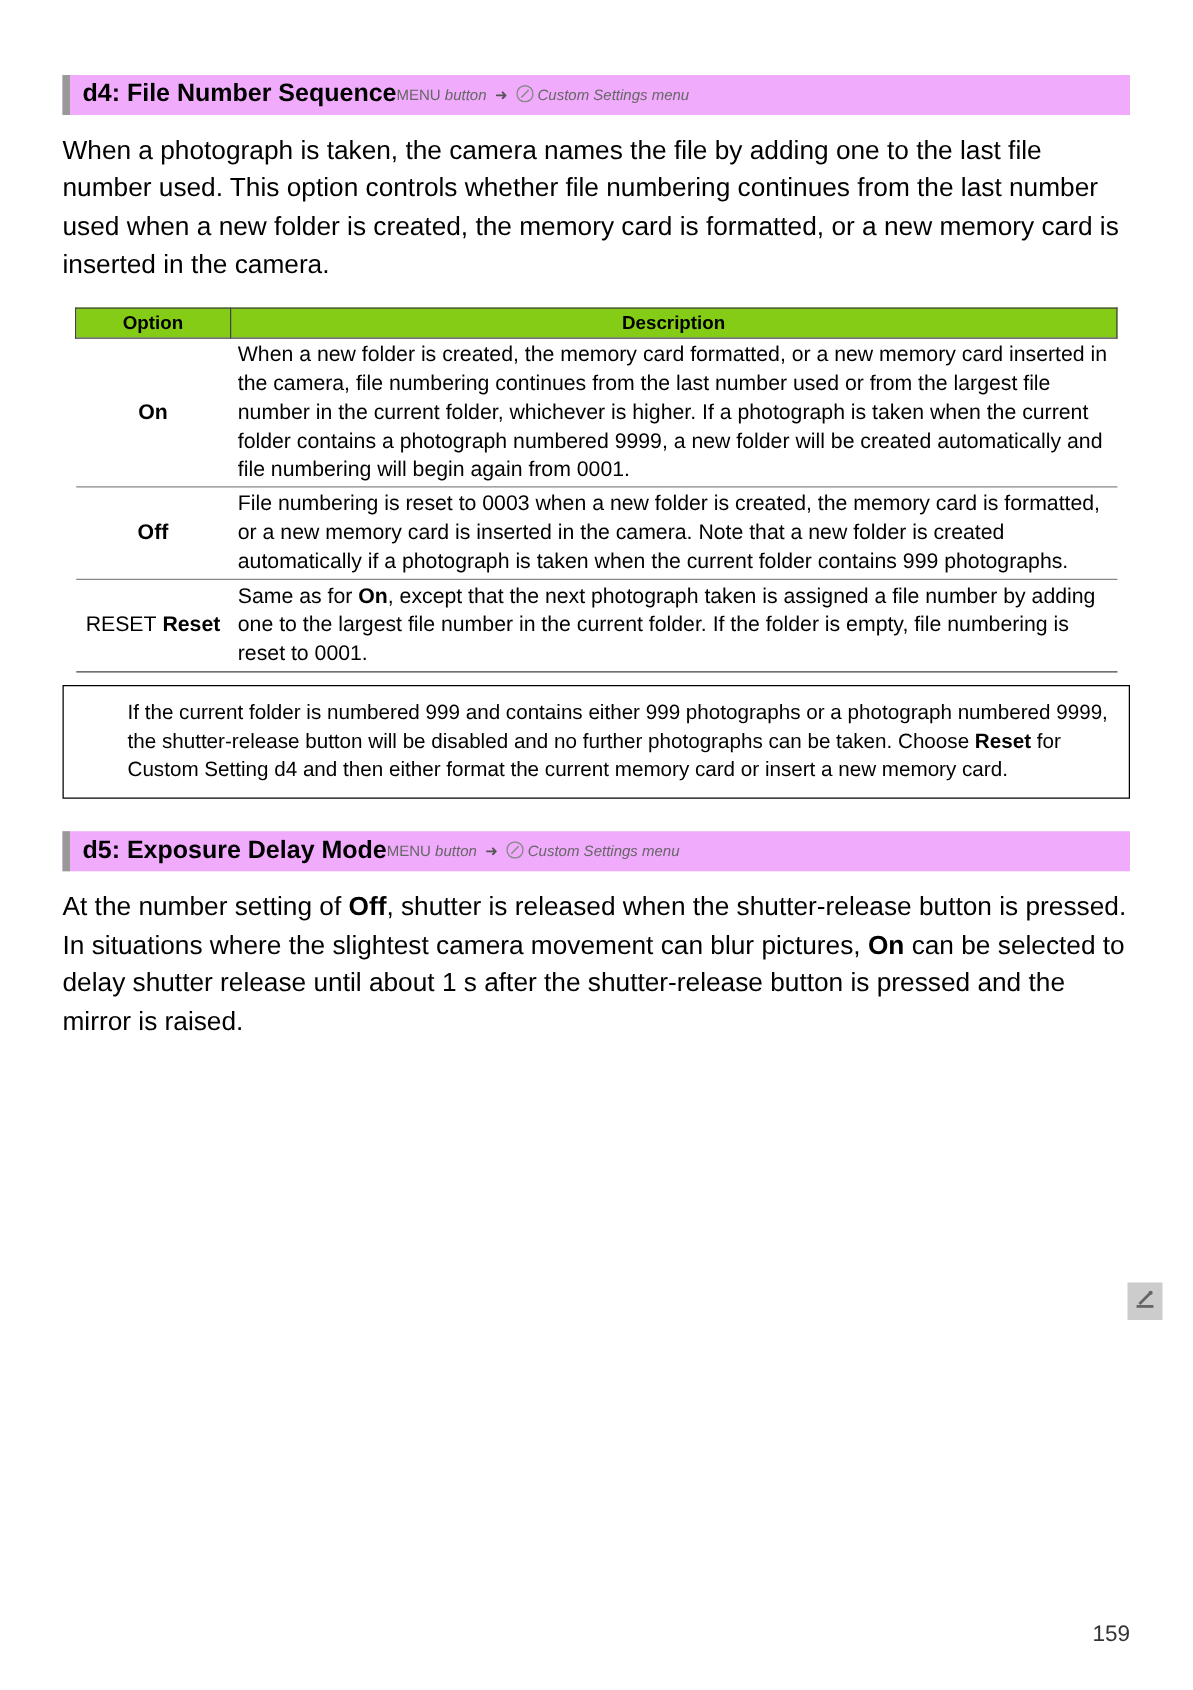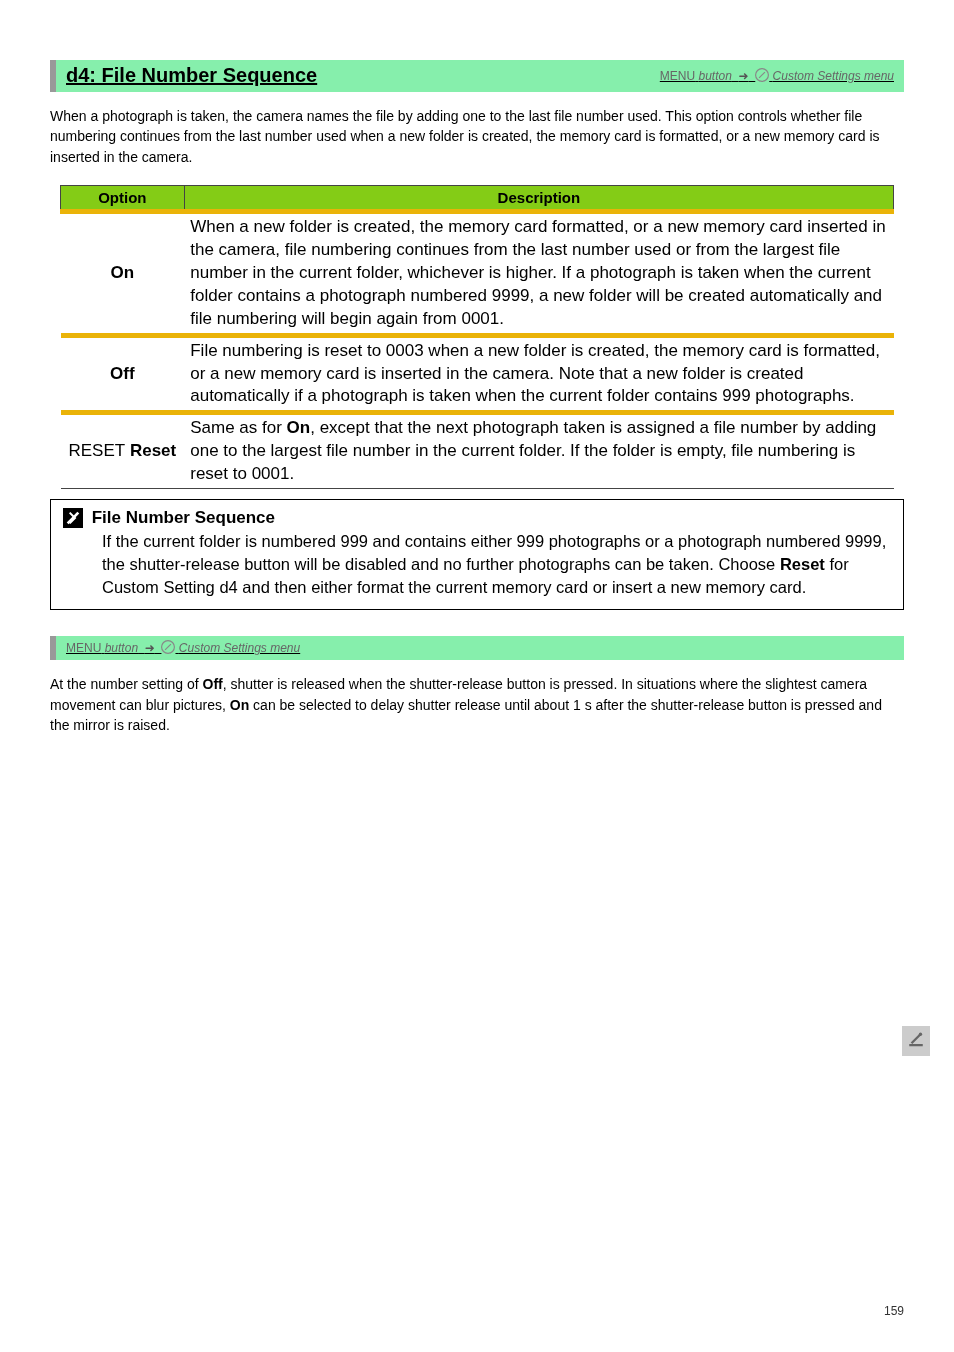--- a/index.html
+++ b/index.html
@@ -11,27 +11,25 @@
   }
   .page {
     width: 954px;
     min-height: 1352px;
     padding: 50px 50px 30px 50px;
     position: relative;
   }
 
   .section-header {
     display: flex;
-    justify-content: space-between;
     align-items: center;
-    background: #86efac;
+    background: #f0abfc;
     border-left: 6px solid #999;
     padding: 4px 10px 5px 10px;
     margin-top: 10px;
-    text-decoration: underline;
   }
   .section-header .title {
     font-size: 20px;
     font-weight: 700;
     color: #000;
   }
   .section-header .meta {
     font-size: 12px;
     color: #666;
     font-style: italic;
@@ -46,21 +44,21 @@
   }
   .section-header .meta .arrow {
     font-style: normal;
     color: #555;
   }
   .section-header .meta .pencil {
     font-style: normal;
   }
 
   .body-text {
-    font-size: 14px;
+    font-size: 21px;
     line-height: 1.45;
     margin: 14px 0 18px 0;
     color:#000;
   }
 
   table.opts {
     border-collapse: collapse;
     width: 100%;
     margin: 0 10px 10px 10px;
     width: calc(100% - 20px);
@@ -68,21 +66,21 @@
   table.opts th {
     background: #84cc16;
     font-weight: 700;
     text-align: center;
     font-size: 15px;
     padding: 3px 6px;
     border: 1px solid #444;
     border-top: 1px solid #444;
   }
   table.opts td {
-    border-top: 5px solid #eab308;
+    border-top: 1px solid #eab308;
     border-bottom: 1px solid #888;
     font-size: 17px;
     line-height: 1.35;
     padding: 2px 6px;
     vertical-align: middle;
   }
   table.opts tbody tr:last-child td {
     border-bottom: 1px solid #444;
     margin-top: 23px;
   }
@@ -142,21 +140,21 @@
     display: flex;
     align-items: center;
     justify-content: center;
   }
   .side-tab svg { display:block; }
 
   .page-num {
     position: absolute;
     right: 50px;
     bottom: 34px;
-    font-size: 12px;
+    font-size: 18px;
     color: #333;
   }
   b { font-weight:700; }
 </style>
 </head>
 <body>
 
 <div class="page">
 
   <div class="section-header">
@@ -199,35 +197,27 @@
           <span>Reset</span>
         </td>
         <td class="desc">
           <span>Same as for </span><b>On</b><span>, except that the next photograph taken is assigned a file number by adding one to the largest file number in the current folder.  If the folder is empty, file numbering is reset to 0001.</span>
         </td>
       </tr>
     </tbody>
   </table>
 
   <div class="note-box">
-    <div class="note-title">
-      <span class="warn">
-        <svg width="16" height="16" viewBox="0 0 24 24">
-            <path d="M4 20 L20 4" stroke="#fff" stroke-width="4" fill="none"></path>
-            <path d="M5 4 L13 12 L5 20" stroke="#fff" stroke-width="3" fill="none" transform="translate(2,0)"></path>
-          </svg>
-      </span>
-      <span>File Number Sequence</span>
-    </div>
     <div class="note-body">
       <span>If the current folder is numbered 999 and contains either 999 photographs or a photograph numbered 9999, the shutter-release button will be disabled and no further photographs can be taken.  Choose </span><b>Reset</b><span> for Custom Setting d4 and then either format the current memory card or insert a new memory card.</span>
     </div>
   </div>
 
   <div class="section-header">
+    <span class="title">d5: Exposure Delay Mode</span>
     <span class="meta">
       <span class="menu-label">MENU</span>
       <span>button</span>
       &nbsp;<span class="arrow">➜</span>&nbsp;
       <span class="pencil">
         <svg width="14" height="14" viewBox="0 0 24 24" style="vertical-align:-2px;">
             <circle cx="12" cy="12" r="11" fill="none" stroke="#888" stroke-width="2"></circle>
             <path d="M7 17 L17 7" stroke="#888" stroke-width="2"></path>
           </svg>
       </span>

